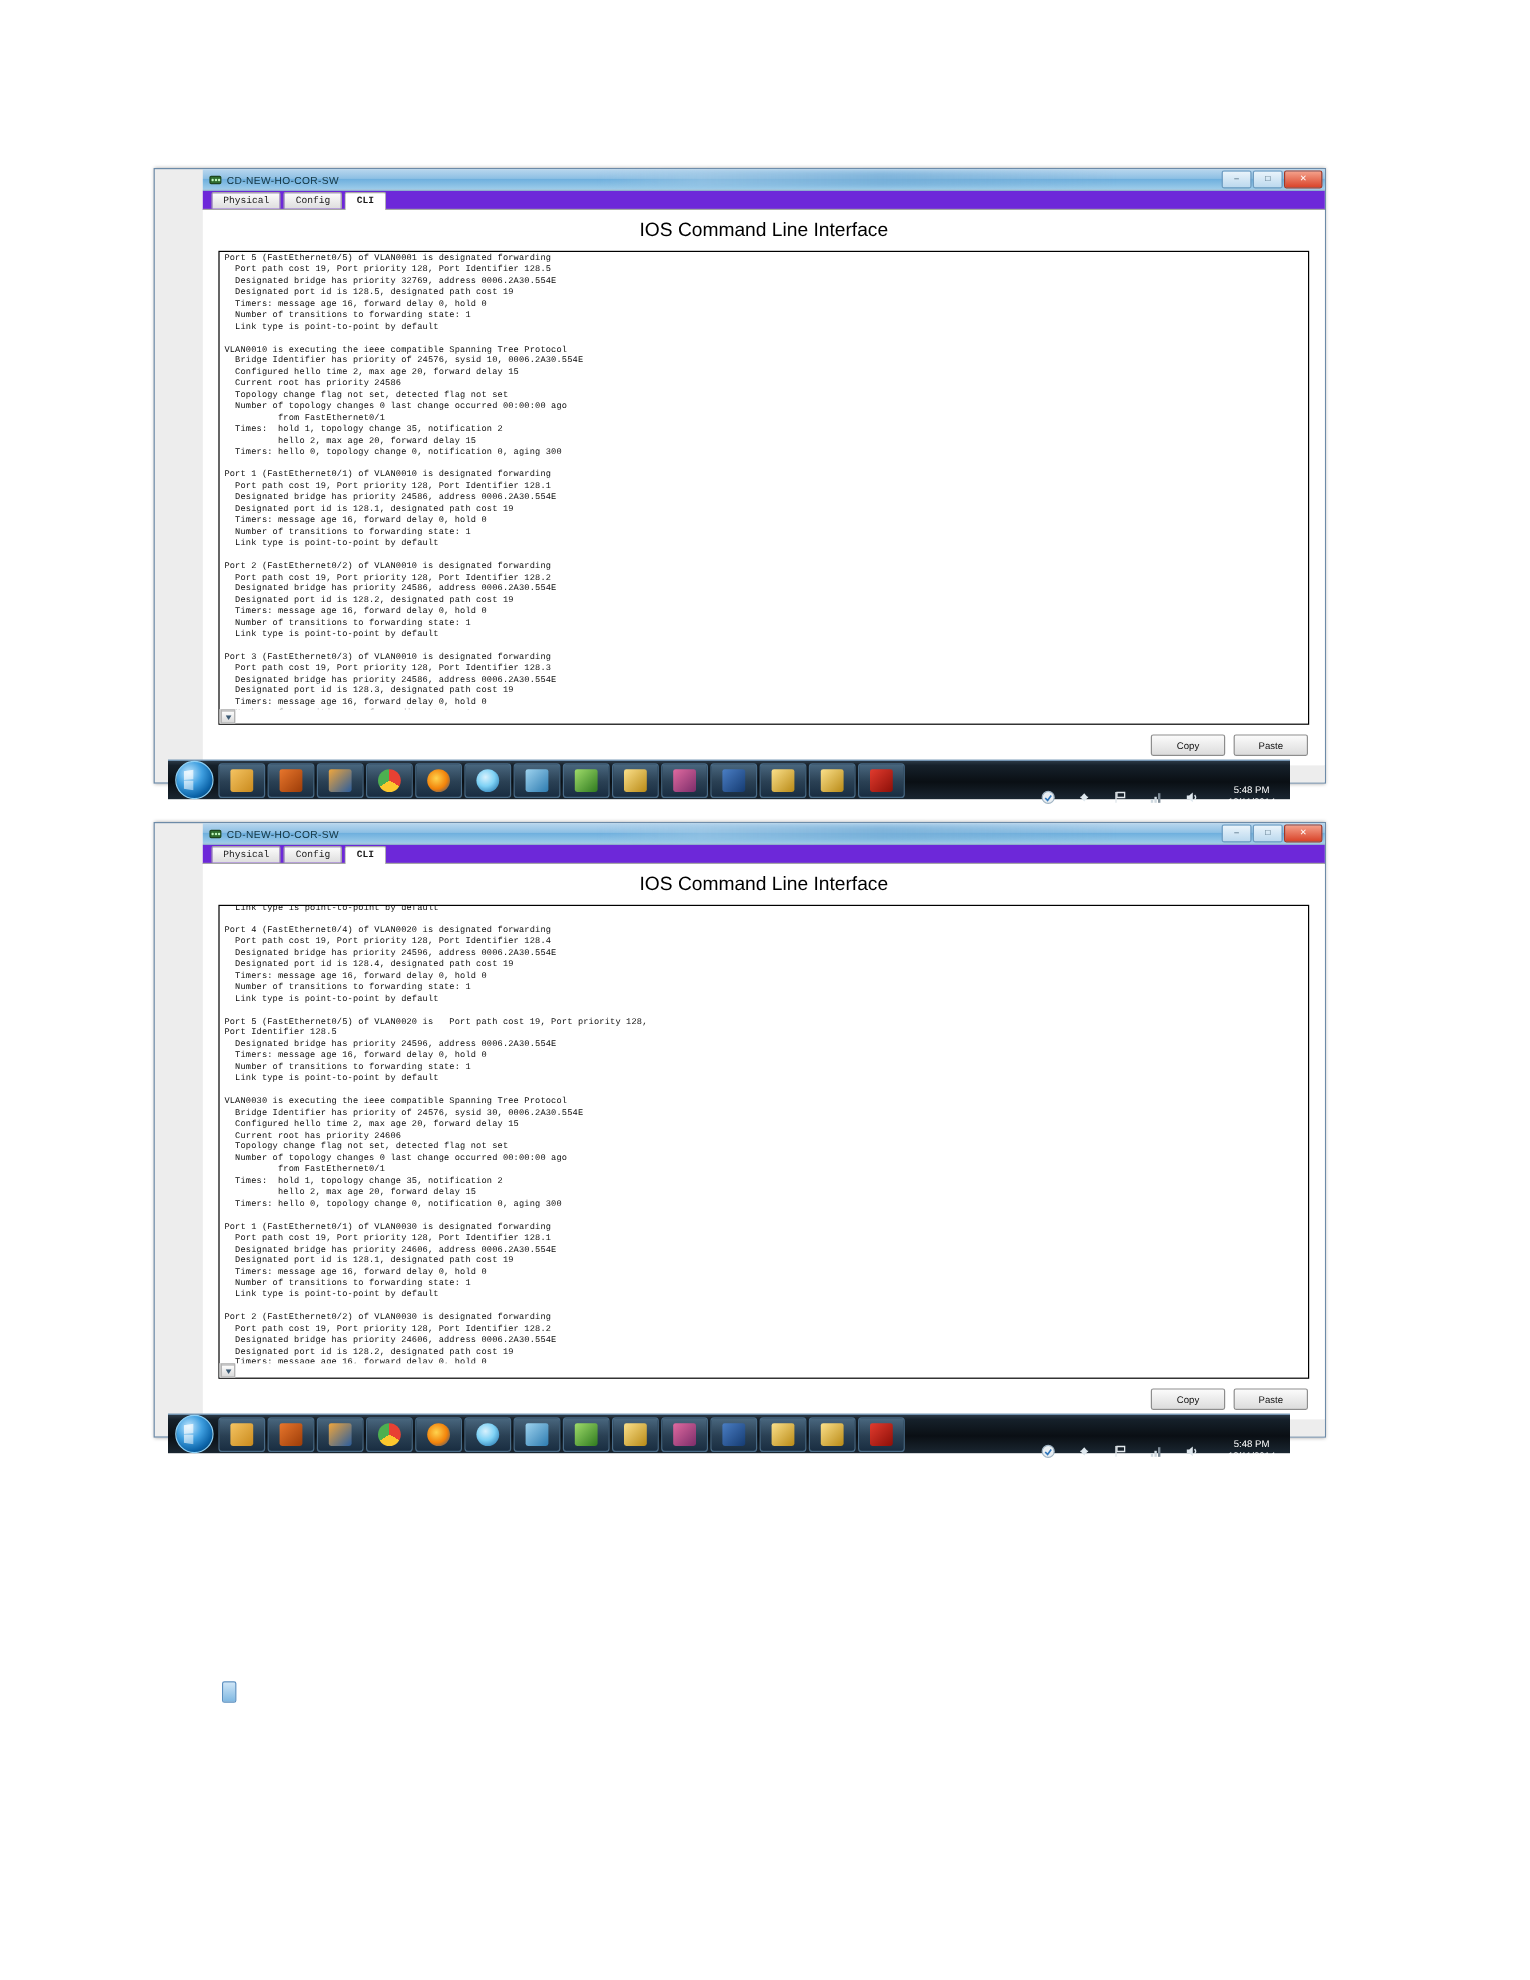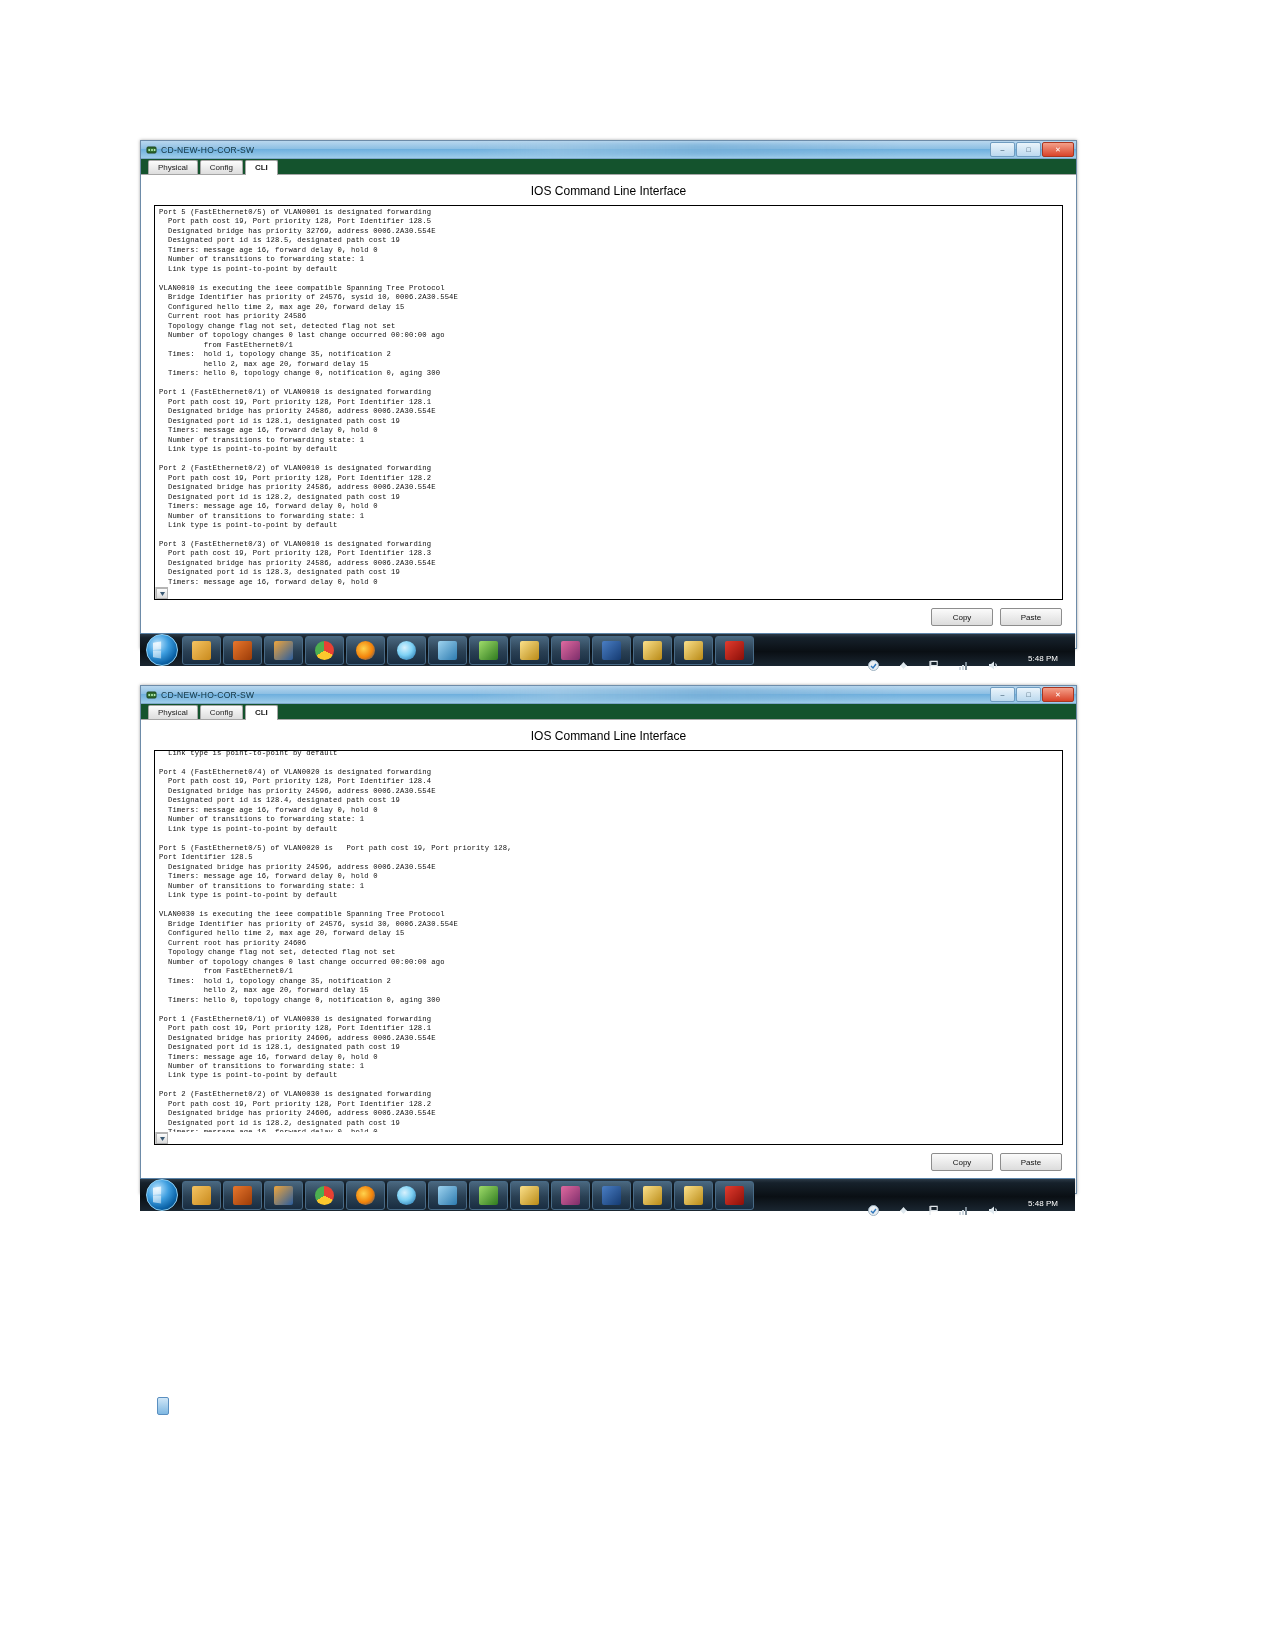--- a/index.html
+++ b/index.html
@@ -1,47 +1,47 @@
 <!DOCTYPE html>
 <html><head>
 <meta charset="utf-8">
 <style>
   html,body{margin:0;padding:0;background:#ffffff;}
   body{width:1275px;height:1650px;font-family:"Liberation Sans",sans-serif;position:relative;overflow:hidden;}
 
-  .window{position:absolute;left:140px;width:935px;background:#ededed;
-          border:1px solid #6d8ba8;box-shadow:0 0 3px rgba(0,0,0,.35);}
+  .window{position:absolute;left:128px;width:935px;background:#ededed;
+          border:1px solid #6d8ba8;box-shadow:0 0 3px rgba(0,0,0,.35);padding-left:40px;}
   #win1{top:140px;}
   #win2{top:685px;}
 
   
   .titlebar{height:17px;background:linear-gradient(to bottom,#b9d7ee 0%,#8ec0e4 45%,#6fb0de 50%,#9fcdea 100%);
             border-bottom:1px solid #7ba7c9;display:flex;align-items:center;position:relative;}
   .tb-icon{width:11px;height:11px;margin:0 4px 0 5px;position:relative;flex:0 0 auto;}
   .tb-icon svg{display:block;}
   .tb-title{font-size:8.5px;color:#12333f;letter-spacing:.3px;white-space:nowrap;}
   .tb-blur{position:absolute;left:330px;top:2px;width:430px;height:12px;
            background:linear-gradient(to right,rgba(255,255,255,0) 0%,rgba(160,200,228,.55) 20%,rgba(120,175,215,.75) 55%,rgba(255,255,255,0) 100%);
            filter:blur(2px);}
   .tb-buttons{position:absolute;right:2px;top:1px;display:flex;gap:1px;}
   .tb-btn{width:23px;height:13px;border:1px solid #6f9cc0;border-radius:2px;
           background:linear-gradient(to bottom,#eaf4fb,#bcd9ee);display:flex;align-items:center;justify-content:center;
           font-size:7px;color:#2b4a5e;line-height:1;}
   .tb-btn.close{width:30px;background:linear-gradient(to bottom,#f4a08a,#d9442a);border-color:#a83621;color:#fff;}
 
   
-  .tabstrip{height:15px;background:#14532d;border-bottom:1px solid #a6a6a6;display:flex;align-items:center;padding-left:7px;}
+  .tabstrip{height:15px;background:#6d28d9;border-bottom:1px solid #a6a6a6;display:flex;align-items:center;padding-left:7px;font-family:Liberation Mono, monospace;}
   .tab{height:13px;line-height:13px;padding:0 9px;font-size:8px;color:#1a1a1a;
        border:1px solid #a6a6a6;border-bottom:none;background:linear-gradient(to bottom,#fcfcfc,#dddddd);
        margin-right:2px;border-radius:2px 2px 0 0;}
   .tab.active{background:#ffffff;position:relative;top:1px;height:14px;line-height:14px;font-weight:bold;}
 
   
   .winbody{background:#ffffff;padding:0;}
-  .panel-title{text-align:center;font-size:12px;color:#000;padding:9px 0 7px;}
+  .panel-title{text-align:center;font-size:16px;color:#000;padding:9px 0 7px;}
 
   .termwrap{margin:0 13px;position:relative;border:1px solid #000;background:#fff;height:395px;box-sizing:border-box;display:flex;flex-direction:column;}
   #win2 .termwrap{height:395px;}
   .term{flex:1 1 auto;overflow:hidden;padding:2px 0 0 4px;}
   .term pre{margin:0;font-family:"Liberation Mono","DejaVu Sans Mono",monospace;
             font-size:7.2px;line-height:9.48px;color:#0c0c0c;white-space:pre;letter-spacing:.15px;}
   .term pre.clip-top{position:relative;top:-4px;}
 
   
   .sbar{width:12px;flex:0 0 12px;background:#eff0f1;border-left:1px solid #cfcfcf;position:relative;}

